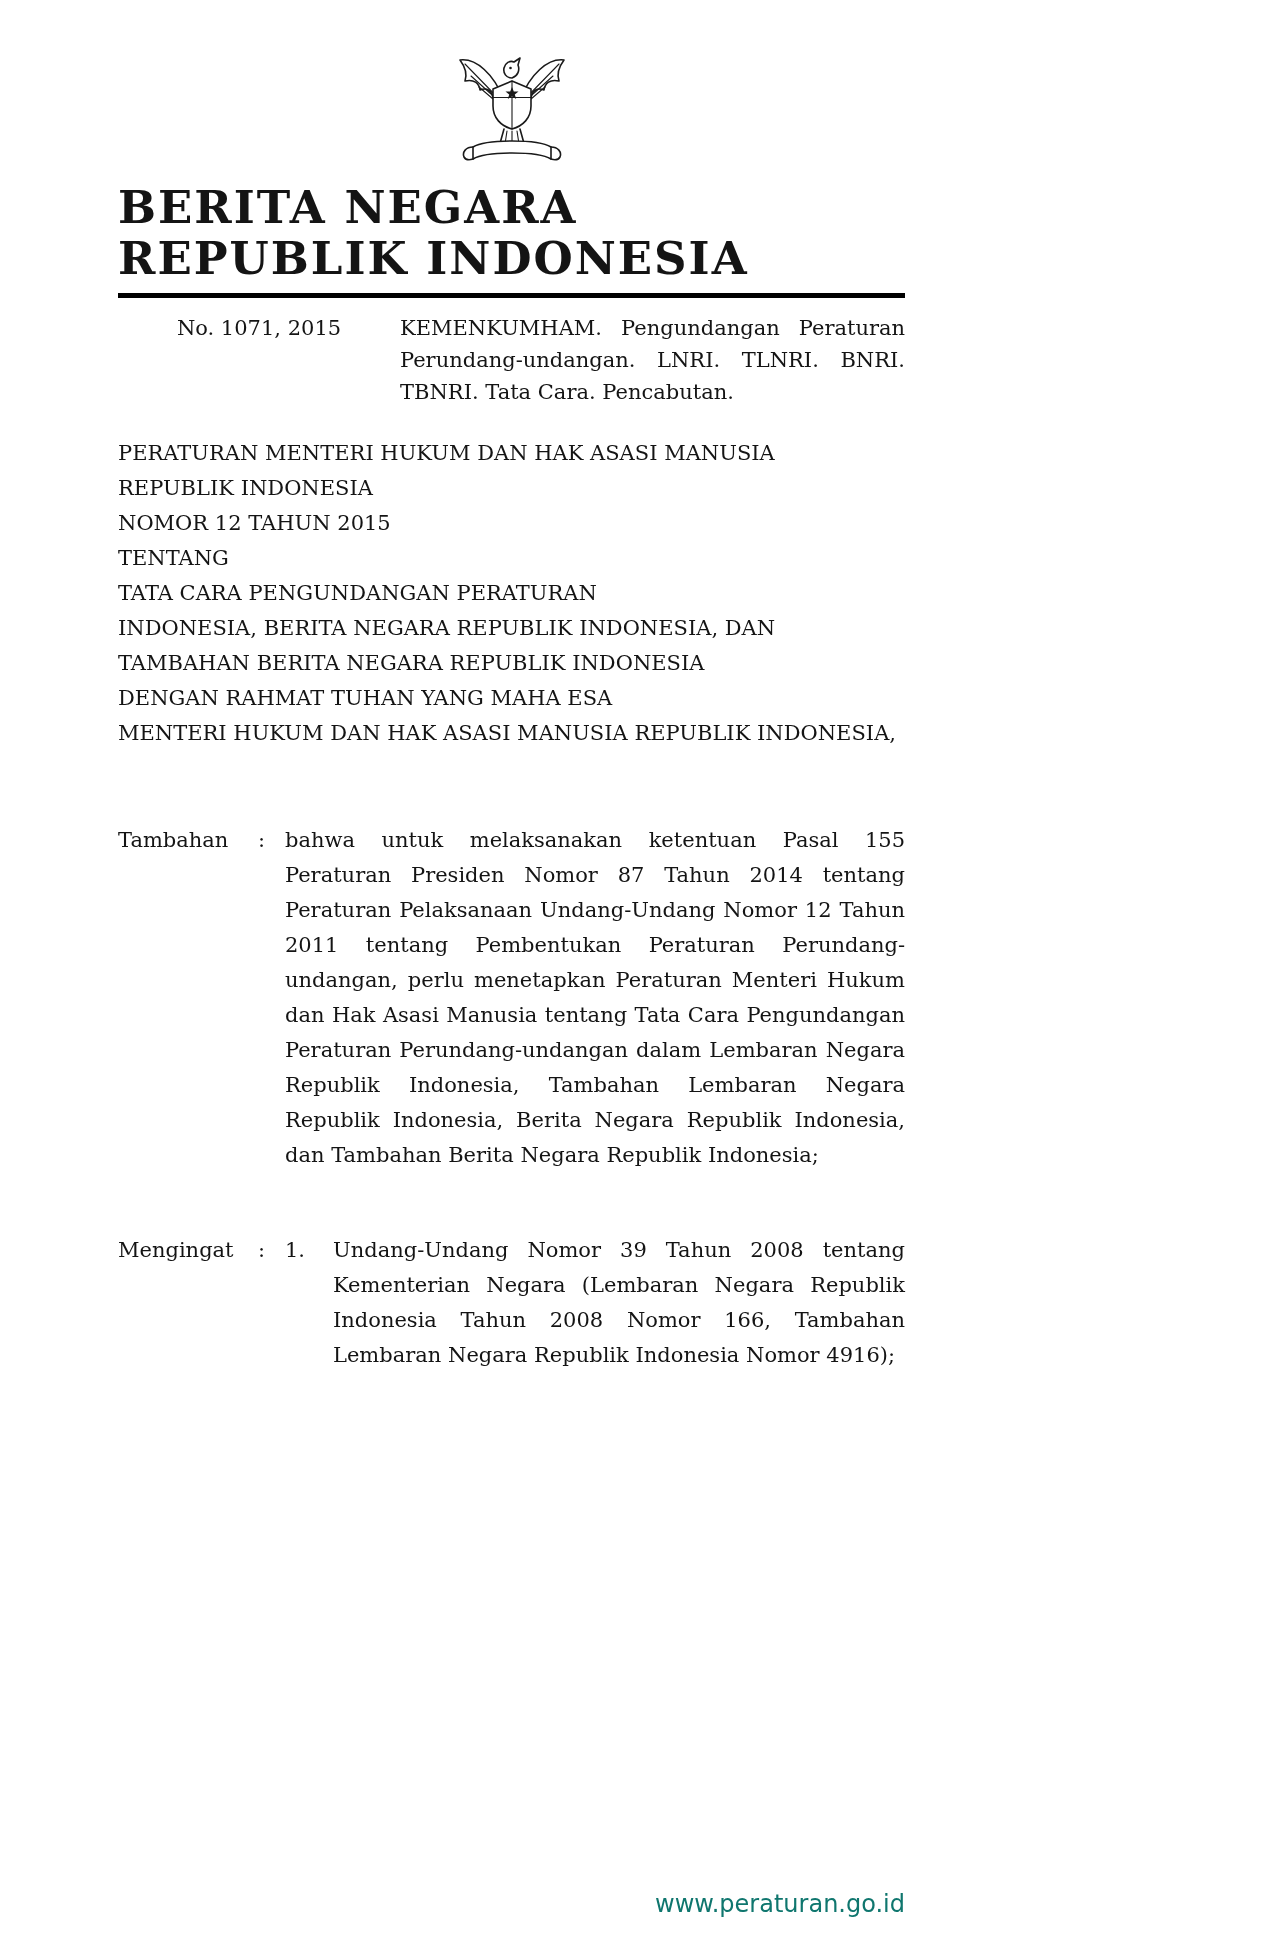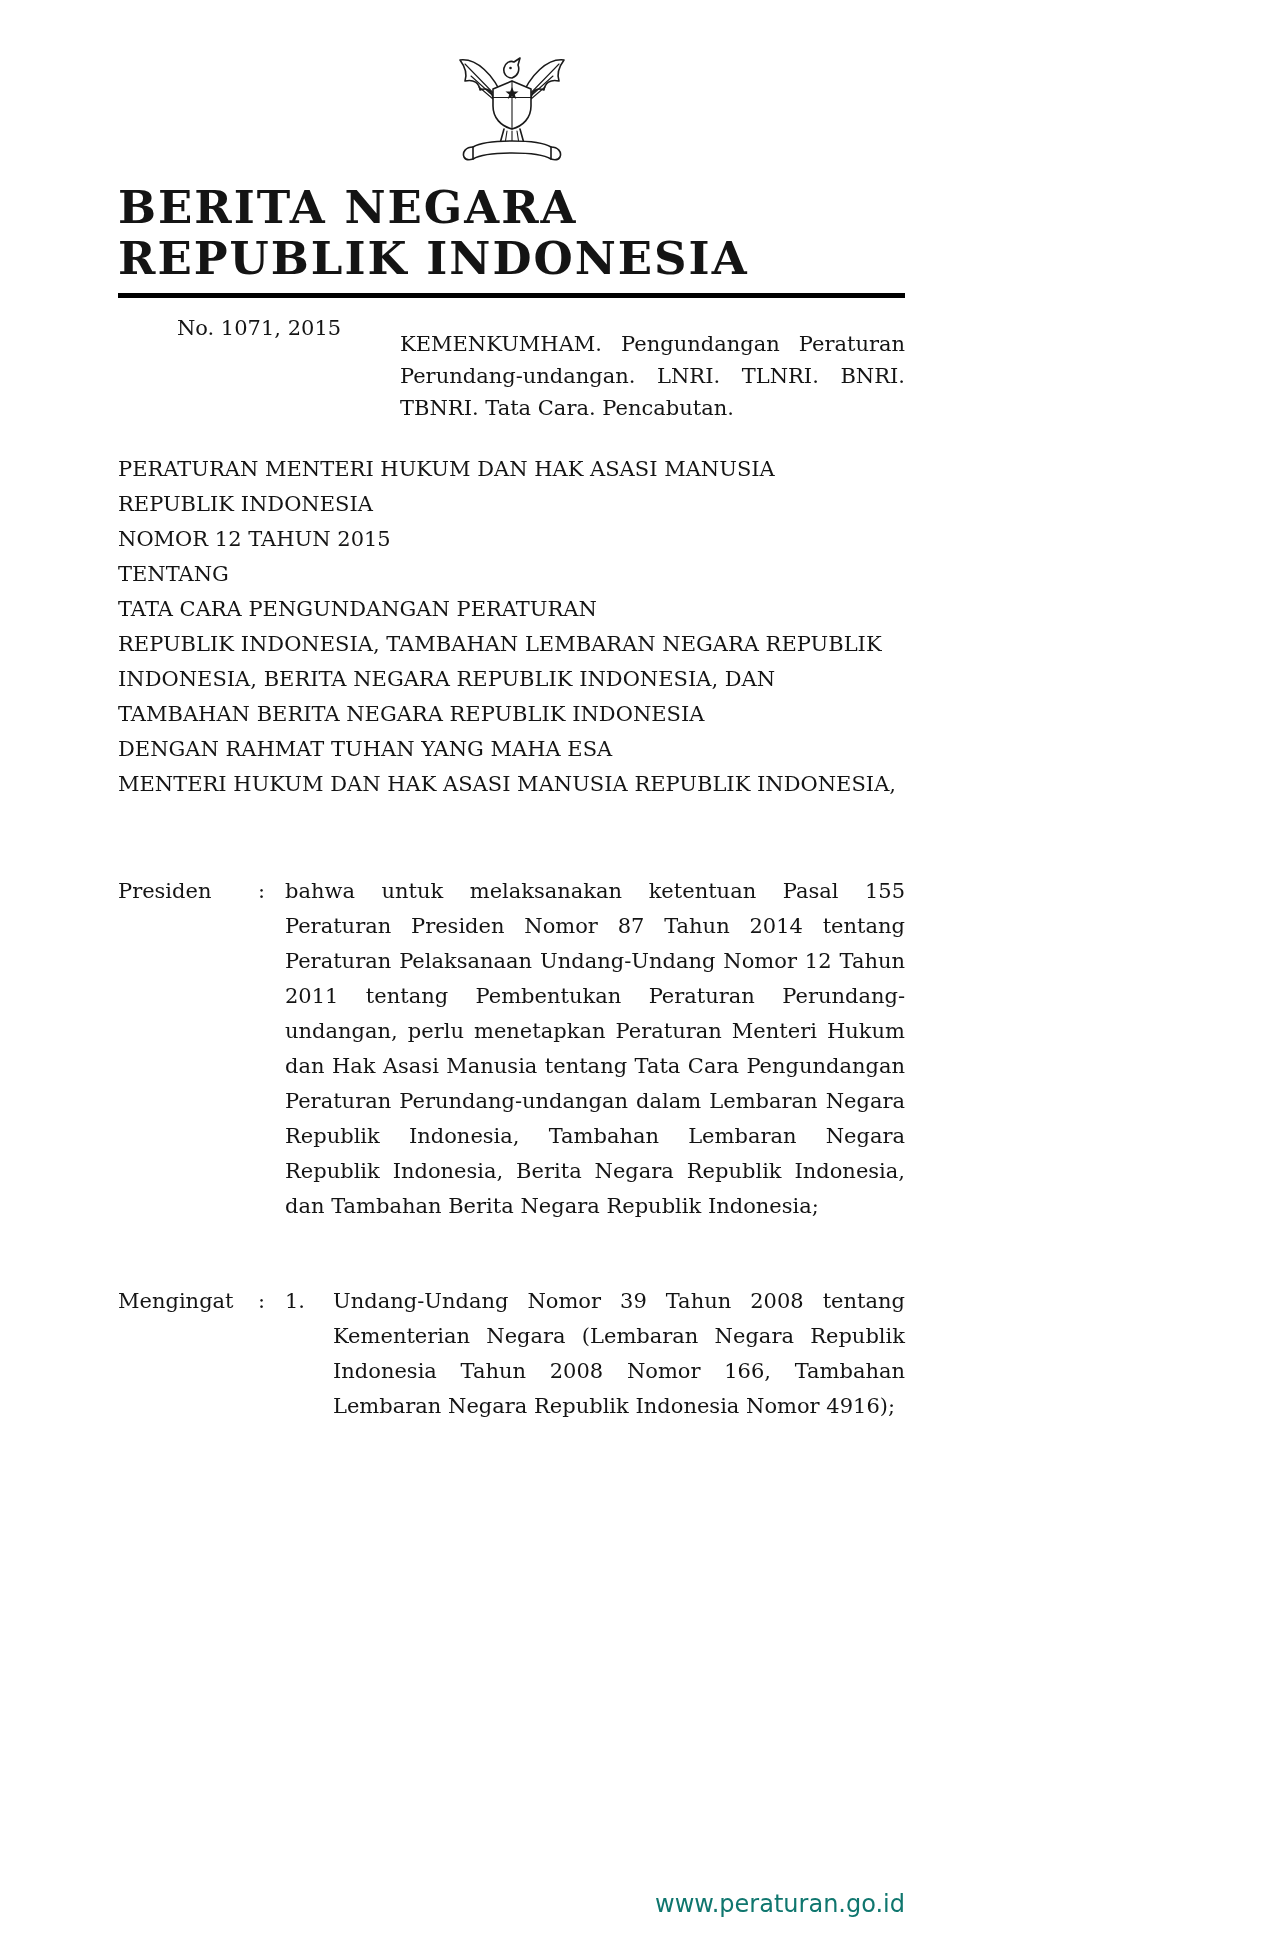--- a/index.html
+++ b/index.html
@@ -37,21 +37,21 @@
     margin-top: 8px;
     border-bottom: 5px solid #000000;
   }
   .header-row {
     display: flex;
     margin-top: 14px;
     font-size: 21px;
     line-height: 32px;
   }
   .header-num { width: 282px; flex: none; text-align: center; }
-  .header-subject { flex: 1; text-align: justify; margin-top: 16px; }
+  .header-subject { flex: 1; text-align: justify; }
   .title-block {
     margin-top: 28px;
     text-align: left;
     font-size: 21px;
     line-height: 35px;
   }
   .section {
     display: flex;
     font-size: 21px;
     line-height: 35px;
@@ -115,29 +115,28 @@
     <div class="header-num">No. 1071, 2015</div>
     <div class="header-subject">KEMENKUMHAM. Pengundangan Peraturan Perundang-undangan. LNRI. TLNRI. BNRI. TBNRI. Tata Cara. Pencabutan.</div>
   </div>
 
   <div class="title-block">
     <div>PERATURAN MENTERI HUKUM DAN HAK ASASI MANUSIA</div>
     <div>REPUBLIK INDONESIA</div>
     <div>NOMOR 12 TAHUN 2015</div>
     <div>TENTANG</div>
     <div>TATA CARA PENGUNDANGAN PERATURAN</div>
-    <div>REPUBLIK INDONESIA, TAMBAHAN LEMBARAN NEGARA REPUBLIK</div>
     <div>INDONESIA, BERITA NEGARA REPUBLIK INDONESIA, DAN</div>
     <div>TAMBAHAN BERITA NEGARA REPUBLIK INDONESIA</div>
     <div>DENGAN RAHMAT TUHAN YANG MAHA ESA</div>
     <div>MENTERI HUKUM DAN HAK ASASI MANUSIA REPUBLIK INDONESIA,</div>
   </div>
 
   <div class="section menimbang">
-    <div class="sec-label">Presiden</div>
+    <div class="sec-label">Tambahan</div>
     <div class="sec-colon">:</div>
     <div class="sec-body">bahwa untuk melaksanakan ketentuan Pasal 155 Peraturan Presiden Nomor 87 Tahun 2014 tentang Peraturan Pelaksanaan Undang-Undang Nomor 12 Tahun 2011 tentang Pembentukan Peraturan Perundang-undangan, perlu menetapkan Peraturan Menteri Hukum dan Hak Asasi Manusia tentang Tata Cara Pengundangan Peraturan Perundang-undangan dalam Lembaran Negara Republik Indonesia, Tambahan Lembaran Negara Republik Indonesia, Berita Negara Republik Indonesia, dan Tambahan Berita Negara Republik Indonesia;</div>
   </div>
 
   <div class="section mengingat">
     <div class="sec-label">Mengingat</div>
     <div class="sec-colon">:</div>
     <div class="sec-body">
       <div class="item-row">
         <div class="item-num">1.</div>

